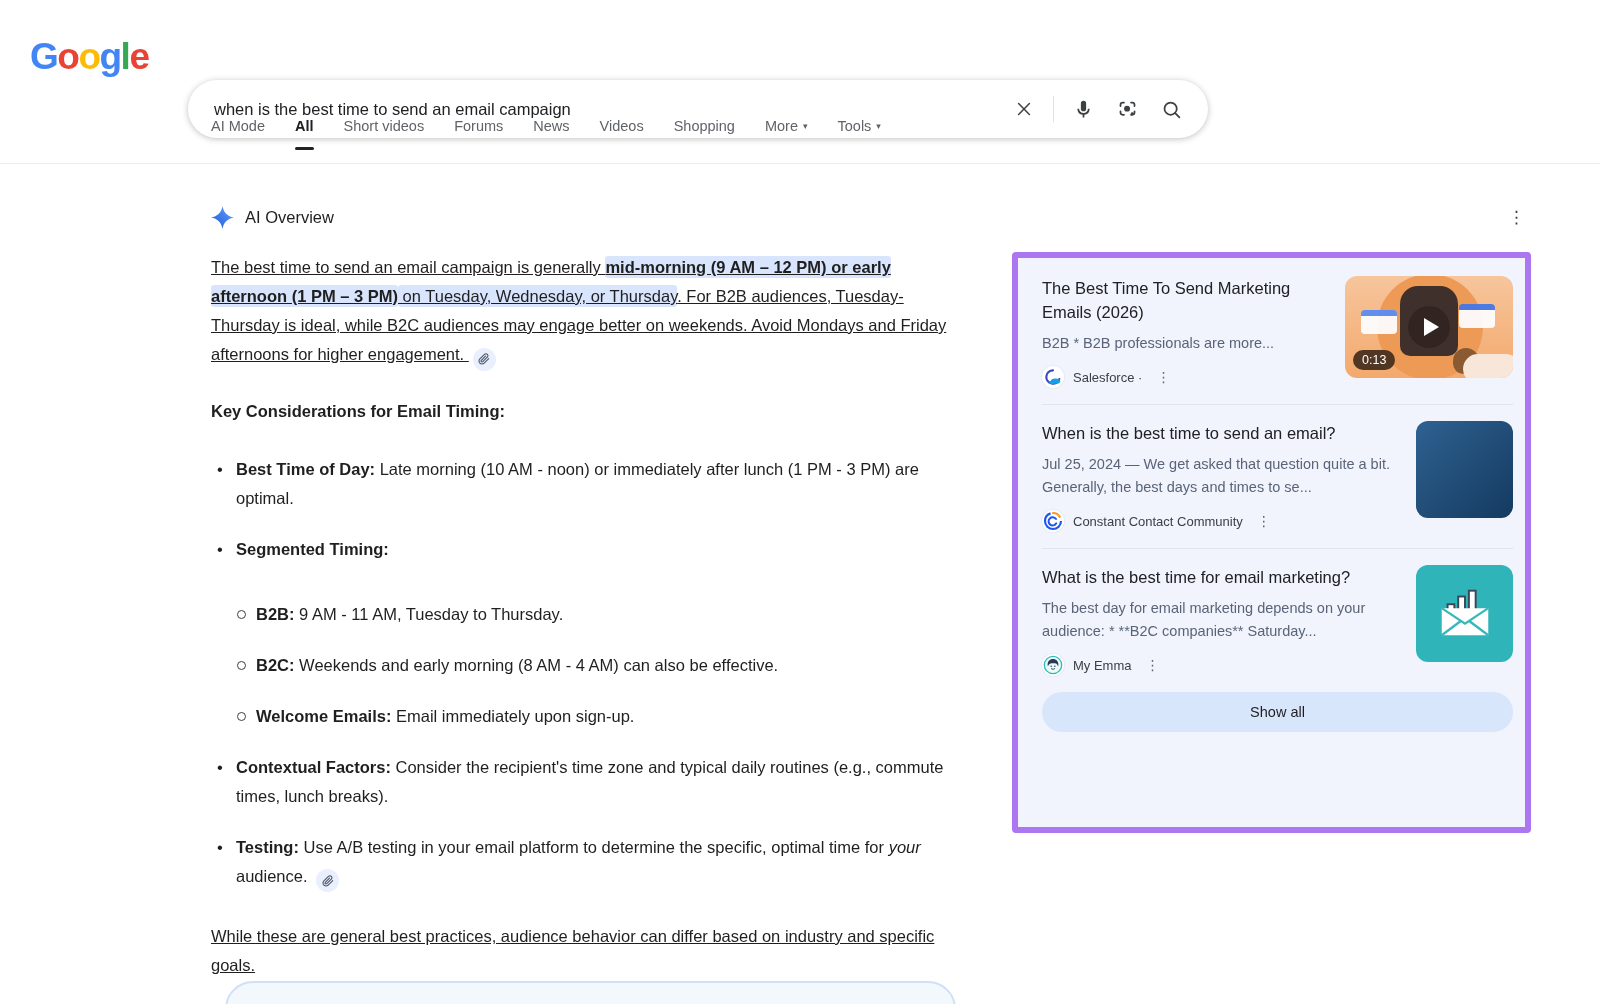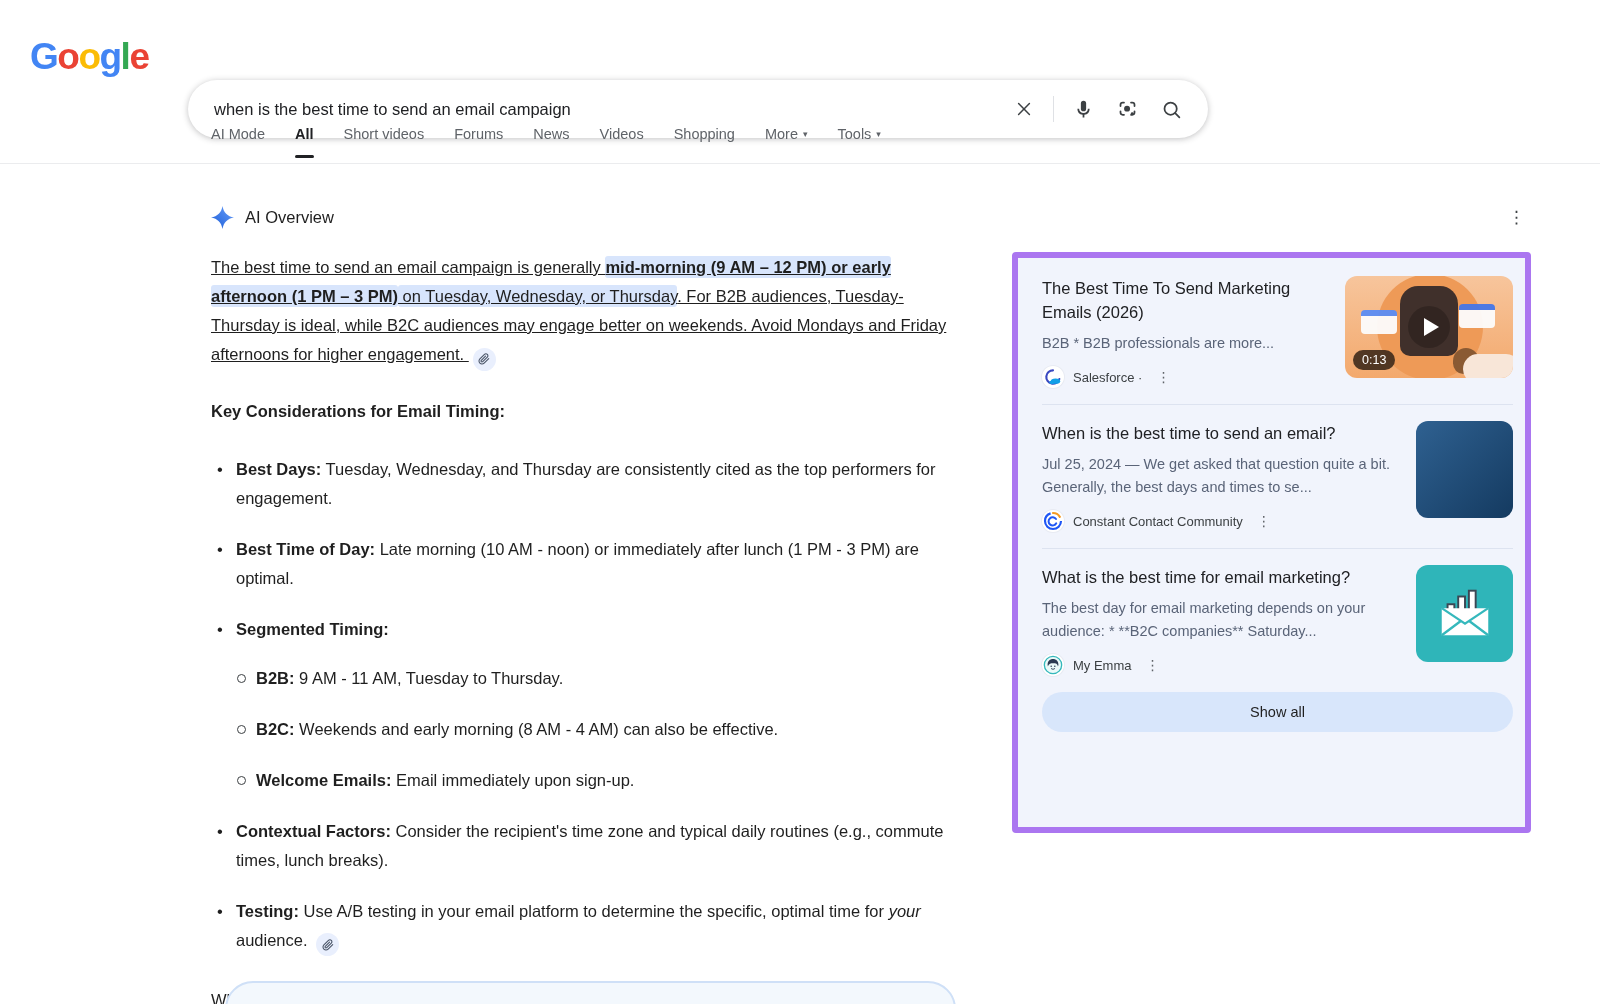--- a/index.html
+++ b/index.html
@@ -14,21 +14,21 @@
   .search-bar {
     position:absolute; left:188px; top:33px; width:1020px; height:58px;
     background:#fff; border-radius:29px; box-shadow:0 1px 6px rgba(32,33,36,.28);
     display:flex; align-items:center; padding:0 24px 0 26px;margin-top:47px;
   }
   .search-input { flex:1; border:none; outline:none; font-size:16.5px; color:#202124; background:transparent; font-family:inherit; }
   .sb-icon { width:26px; height:26px; display:flex; align-items:center; justify-content:center; cursor:pointer; flex-shrink:0; }
   .sb-divider { width:1px; height:26px; background:#dfe1e5; margin:0 16px; flex-shrink:0; }
   .sb-gap { margin-left:18px; }
 
-  .tabs { position:absolute; left:211px; top:126px; display:flex; gap:30px; align-items:flex-start; height:38px; }
+  .tabs { position:absolute; left:211px; top:118px; display:flex; gap:30px; align-items:flex-start; height:38px; }
   .tab { position:relative; font-size:14.5px; color:#5f6368; padding-bottom:16px; cursor:pointer; display:flex; align-items:center; gap:5px; white-space:nowrap; }
   .tab.active { color:#202124; font-weight:700; }
   .tab.active::after { content:""; position:absolute; left:0; right:0; bottom:0; height:3px; background:#202124; border-radius:2px; }
   .caret { font-size:9px; color:#5f6368; }
   .tabs-divider { position:absolute; left:0; top:163px; width:1600px; height:1px; background:#ebecee; }
 
   
   .main { position:absolute; left:211px; top:206px; width:750px; }
   .aio-header { display:flex; align-items:center; gap:11px; }
   .aio-label { font-size:16.5px; font-weight:500; color:#1f1f1f; }
@@ -42,21 +42,21 @@
   .link-chip {
     display:inline-flex; align-items:center; justify-content:center;
     width:23px; height:23px; border-radius:50%; background:#e9effd;
     vertical-align:-5px; margin-left:4px; cursor:pointer;
   }
   .section-heading { margin-top:28px; font-size:16.5px; font-weight:700; line-height:24px; }
 
   .main-list { list-style:none; margin-top:32px; }
   .main-list > li { position:relative; padding-left:25px; margin-bottom:22px; font-size:16.5px; line-height:29px; }
   .main-list > li::before { content:"\2022"; position:absolute; left:6px; top:0; color:#1f1f1f; }
-  .sub-list { list-style:none; margin-top:20px; }
+  .sub-list { list-style:none; margin-top:36px; }
   .sub-list > li { position:relative; padding-left:20px; margin-bottom:22px; }
   .sub-list > li::before { content:""; position:absolute; left:1px; top:10px; width:7px; height:7px; border:1.5px solid #3c4043; border-radius:50%; }
   .sub-list > li:last-child { margin-bottom:0; }
   .closing { margin-top:30px; }
 
   .ask-bar {
     position:absolute; left:225px; top:981px; width:731px; height:60px;
     border-radius:28px; background:#f3f8fd; border:2px solid #cfe0f7; cursor:text;
   }
 
@@ -187,21 +187,20 @@
 
     <p class="para p1"><span>The best time to send an email campaign is generally </span><span class="b hl">mid-morning (9 AM – 12 PM) or early afternoon (1 PM – 3 PM)</span><span class="hl"> on Tuesday, Wednesday, or Thursday</span><span>. For B2B audiences, Tuesday-Thursday is ideal, while B2C audiences may engage better on weekends. Avoid Mondays and Friday afternoons for higher engagement. </span><span class="link-chip">
           <svg width="12" height="12" viewBox="0 0 24 24" fill="none" stroke="#4a5568" stroke-width="2.2" stroke-linecap="round">
             <path d="M21.44 11.05l-9.19 9.19a6 6 0 1 1-8.49-8.49l9.19-9.19a4 4 0 1 1 5.66 5.66l-9.2 9.19a2 2 0 1 1-2.83-2.83l8.49-8.48"></path>
           </svg>
         </span></p>
 
     <div class="section-heading">Key Considerations for Email Timing:</div>
 
     <ul class="main-list">
-        <li><span class="b">Best Days:</span><span> Tuesday, Wednesday, and Thursday are consistently cited as the top performers for engagement.</span></li>
         <li><span class="b">Best Time of Day:</span><span> Late morning (10 AM - noon) or immediately after lunch (1 PM - 3 PM) are optimal.</span></li>
         <li><span class="b">Segmented Timing:</span><ul class="sub-list">
             <li><span class="b">B2B:</span><span> 9 AM - 11 AM, Tuesday to Thursday.</span></li>
             <li><span class="b">B2C:</span><span> Weekends and early morning (8 AM - 4 AM) can also be effective.</span></li>
             <li><span class="b">Welcome Emails:</span><span> Email immediately upon sign-up.</span></li>
           </ul></li>
         <li><span class="b">Contextual Factors:</span><span> Consider the recipient's time zone and typical daily routines (e.g., commute times, lunch breaks).</span></li>
         <li><span class="b">Testing:</span><span> Use A/B testing in your email platform to determine the specific, optimal time for </span><span class="it">your</span><span> audience. </span><span class="link-chip">
             <svg width="12" height="12" viewBox="0 0 24 24" fill="none" stroke="#4a5568" stroke-width="2.2" stroke-linecap="round">
               <path d="M21.44 11.05l-9.19 9.19a6 6 0 1 1-8.49-8.49l9.19-9.19a4 4 0 1 1 5.66 5.66l-9.2 9.19a2 2 0 1 1-2.83-2.83l8.49-8.48"></path>

